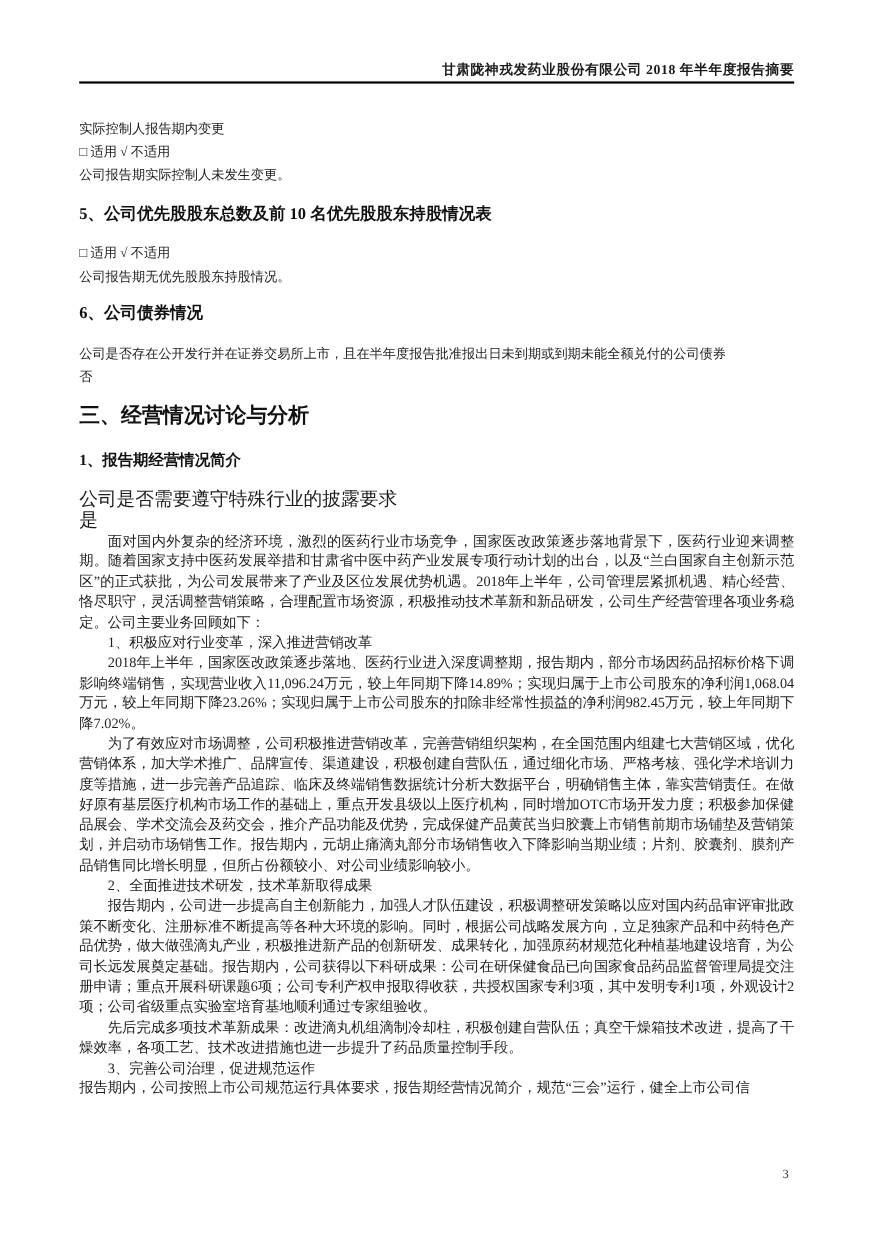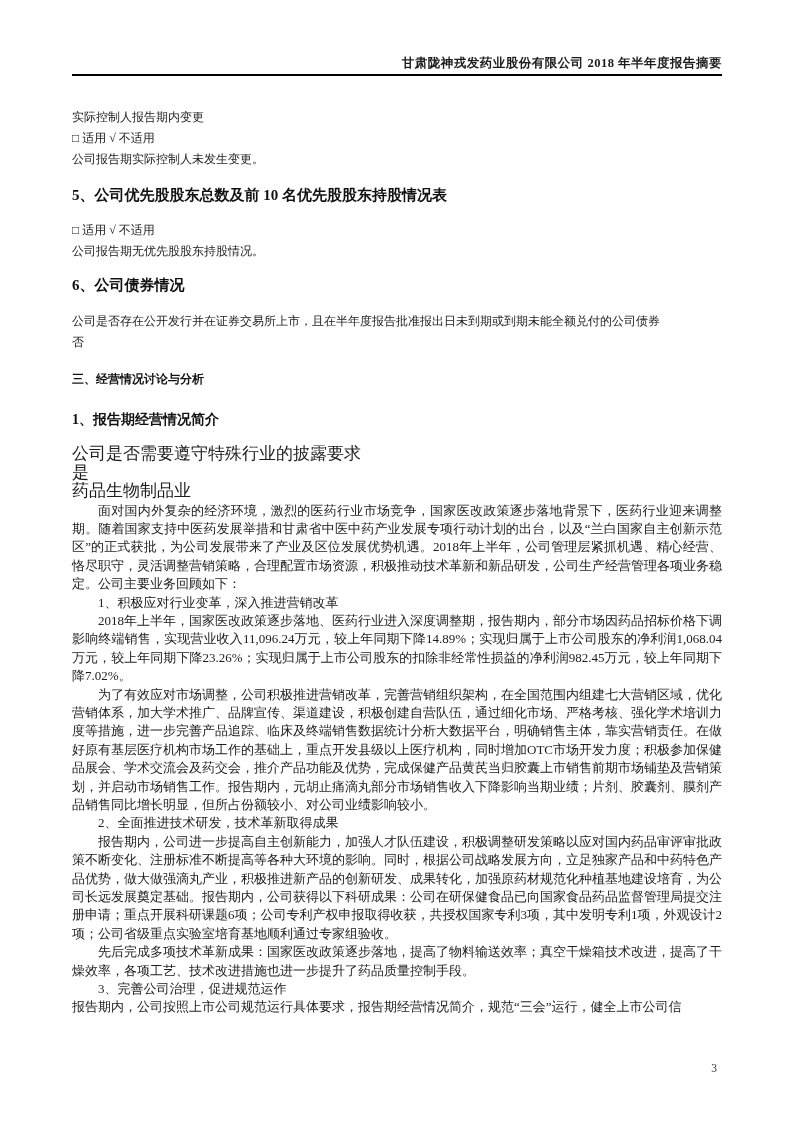--- a/index.html
+++ b/index.html
@@ -43,21 +43,21 @@
   }
   .block-gap { margin-top: 15px; }
   h3.sec-heading {
     font-size: 15px;
     font-weight: bold;
     margin: 16px 0 0 0;
     line-height: 19px;
     color: #111;
   }
   h1.big-heading {
-    font-size: 12px;
+    font-size: 19px;
     font-weight: bold;
     margin: 15px 0 0 0;
     line-height: 22px;
     color: #111;
   }
   h2.sub-heading {
     font-size: 14px;
     font-weight: bold;
     margin: 20px 0 0 0;
     line-height: 19px;
@@ -108,30 +108,29 @@
 
     <h3 class="sec-heading" style="margin-top:14px">6、公司债券情况</h3>
     <p class="meta-line" style="margin-top:16px">公司是否存在公开发行并在证券交易所上市，且在半年度报告批准报出日未到期或到期未能全额兑付的公司债券</p>
     <p class="meta-line">否</p>
 
     <h1 class="big-heading">三、经营情况讨论与分析</h1>
     <h2 class="sub-heading">1、报告期经营情况简介</h2>
 
     <p class="disc-line disc-block">公司是否需要遵守特殊行业的披露要求</p>
     <p class="disc-line">是</p>
-    <p class="disc-line">药品生物制品业</p>
 
     <div class="paras">
       <p class="para">面对国内外复杂的经济环境，激烈的医药行业市场竞争，国家医改政策逐步落地背景下，医药行业迎来调整期。随着国家支持中医药发展举措和甘肃省中医中药产业发展专项行动计划的出台，以及“兰白国家自主创新示范区”的正式获批，为公司发展带来了产业及区位发展优势机遇。2018年上半年，公司管理层紧抓机遇、精心经营、恪尽职守，灵活调整营销策略，合理配置市场资源，积极推动技术革新和新品研发，公司生产经营管理各项业务稳定。公司主要业务回顾如下：</p>
       <p class="para">1、积极应对行业变革，深入推进营销改革</p>
       <p class="para">2018年上半年，国家医改政策逐步落地、医药行业进入深度调整期，报告期内，部分市场因药品招标价格下调影响终端销售，实现营业收入11,096.24万元，较上年同期下降14.89%；实现归属于上市公司股东的净利润1,068.04万元，较上年同期下降23.26%；实现归属于上市公司股东的扣除非经常性损益的净利润982.45万元，较上年同期下降7.02%。</p>
       <p class="para">为了有效应对市场调整，公司积极推进营销改革，完善营销组织架构，在全国范围内组建七大营销区域，优化营销体系，加大学术推广、品牌宣传、渠道建设，积极创建自营队伍，通过细化市场、严格考核、强化学术培训力度等措施，进一步完善产品追踪、临床及终端销售数据统计分析大数据平台，明确销售主体，靠实营销责任。在做好原有基层医疗机构市场工作的基础上，重点开发县级以上医疗机构，同时增加OTC市场开发力度；积极参加保健品展会、学术交流会及药交会，推介产品功能及优势，完成保健产品黄芪当归胶囊上市销售前期市场铺垫及营销策划，并启动市场销售工作。报告期内，元胡止痛滴丸部分市场销售收入下降影响当期业绩；片剂、胶囊剂、膜剂产品销售同比增长明显，但所占份额较小、对公司业绩影响较小。</p>
       <p class="para">2、全面推进技术研发，技术革新取得成果</p>
       <p class="para">报告期内，公司进一步提高自主创新能力，加强人才队伍建设，积极调整研发策略以应对国内药品审评审批政策不断变化、注册标准不断提高等各种大环境的影响。同时，根据公司战略发展方向，立足独家产品和中药特色产品优势，做大做强滴丸产业，积极推进新产品的创新研发、成果转化，加强原药材规范化种植基地建设培育，为公司长远发展奠定基础。报告期内，公司获得以下科研成果：公司在研保健食品已向国家食品药品监督管理局提交注册申请；重点开展科研课题6项；公司专利产权申报取得收获，共授权国家专利3项，其中发明专利1项，外观设计2项；公司省级重点实验室培育基地顺利通过专家组验收。</p>
-      <p class="para">先后完成多项技术革新成果：国家医改政策逐步落地，提高了物料输送效率；真空干燥箱技术改进，提高了干燥效率，各项工艺、技术改进措施也进一步提升了药品质量控制手段。</p>
+      <p class="para">先后完成多项技术革新成果：改进滴丸机组滴制冷却柱，积极创建自营队伍；真空干燥箱技术改进，提高了干燥效率，各项工艺、技术改进措施也进一步提升了药品质量控制手段。</p>
       <p class="para">3、完善公司治理，促进规范运作</p>
       <p class="para no-indent">报告期内，公司按照上市公司规范运行具体要求，报告期经营情况简介，规范“三会”运行，健全上市公司信</p>
     </div>
 
   </div>
 
   <div class="page-footer">
     <span>3</span>
   </div>
 

